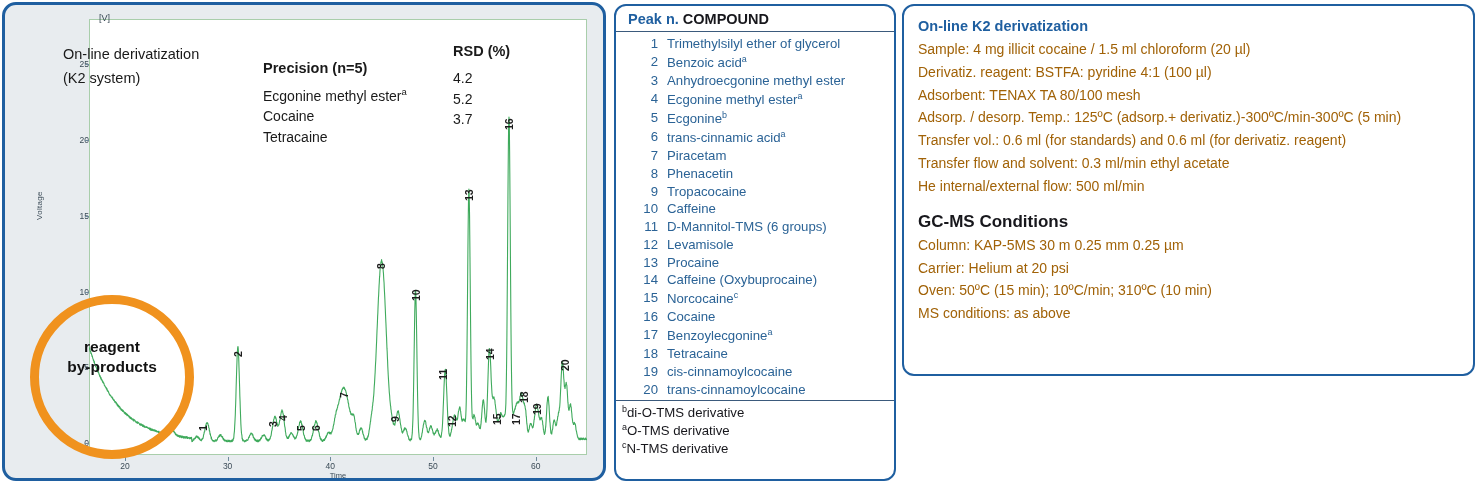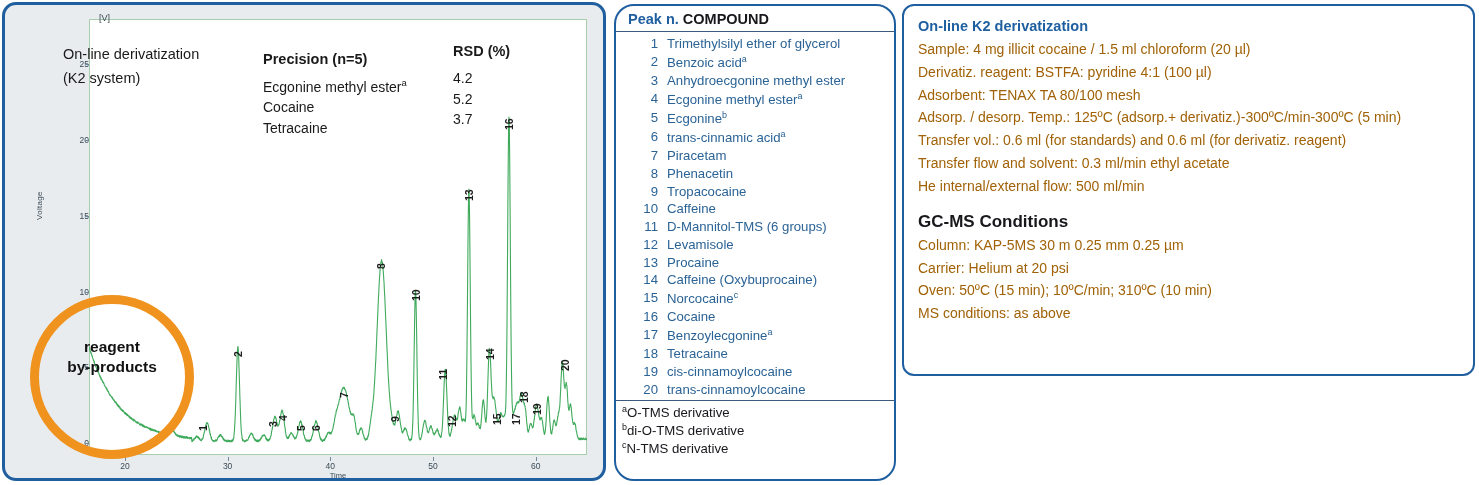--- a/index.html
+++ b/index.html
@@ -30,35 +30,35 @@
   #trace-svg{position:absolute;left:84px;top:14px;width:498px;height:436px;}
 
   .peaklabel{position:absolute;font-size:10.5px;font-weight:bold;color:#1c1c1c;
       transform:rotate(-90deg);transform-origin:left bottom;white-space:nowrap;}
 
   
   #chart-textblock{position:absolute;left:58px;top:38px;width:490px;
       color:#1a1a1a;}
   #chart-textblock .col-a{position:absolute;left:0;top:0;width:200px;
       font-weight:normal;font-size:14.5px;line-height:1.65;}
-  #chart-textblock .col-b{position:absolute;left:200px;top:8px;width:190px;font-size:14px;}
+  #chart-textblock .col-b{position:absolute;left:200px;top:17px;width:190px;font-size:14px;}
   #chart-textblock .col-c{position:absolute;left:390px;top:0;width:100px;font-size:14px;}
   .hdr{font-weight:bold;font-size:14.5px;margin-bottom:9px;white-space:nowrap;}
   .rowline{line-height:1.48;white-space:nowrap;}
   sup{font-size:.68em;vertical-align:super;}
 
   
   #annot-circle{position:absolute;left:25px;top:290px;width:164px;height:164px;
       border:9px solid #f0921e;border-radius:50%;box-sizing:border-box;}
   #annot-text{position:absolute;left:8px;top:332px;width:198px;text-align:center;
       font-weight:bold;font-size:15.5px;line-height:1.32;color:#121212;}
 
   
   #peak-panel{position:absolute;left:614px;top:4px;width:282px;height:477px;
-      box-sizing:border-box;border:2px solid #1f5fa0;border-radius:20px;
+      box-sizing:border-box;border:2px solid #1f5fa0;border-radius:12px;
       background:#ffffff;overflow:hidden;}
   #peak-header{padding:5px 0 4px 12px;font-size:14.5px;font-weight:bold;
       border-bottom:1px solid #3b5a7c;}
   #peak-header .pn{color:#1f5fa0;}
   #peak-header .cp{color:#17171c;}
   #peak-list{padding:3px 0 2px 0;}
   .peak-row{display:flex;font-size:13.2px;color:#2b6396;line-height:1.345;}
   .peak-row .num{width:42px;text-align:right;padding-right:9px;flex:none;}
   .peak-row .nm{flex:1;}
   #peak-footnotes{border-top:1px solid #3b5a7c;padding:3px 0 0 6px;
@@ -253,22 +253,22 @@
       <div class="peak-row">
         <span class="num">19</span>
         <span class="nm">cis-cinnamoylcocaine</span>
       </div>
       <div class="peak-row">
         <span class="num">20</span>
         <span class="nm">trans-cinnamoylcocaine</span>
       </div>
     </div>
   <div id="peak-footnotes">
+      <div><sup>b</sup>di-O-TMS derivative</div>
       <div><sup>a</sup>O-TMS derivative</div>
-      <div><sup>b</sup>di-O-TMS derivative</div>
       <div><sup>c</sup>N-TMS derivative</div>
     </div>
 </div>
 
 <div id="cond-panel">
   <div class="title">On-line K2 derivatization</div>
   <div id="cond-lines">
       <div class="line">Sample: 4 mg illicit cocaine / 1.5 ml chloroform (20 µl)</div>
       <div class="line">Derivatiz. reagent: BSTFA: pyridine 4:1 (100 µl)</div>
       <div class="line">Adsorbent: TENAX TA 80/100 mesh</div>

